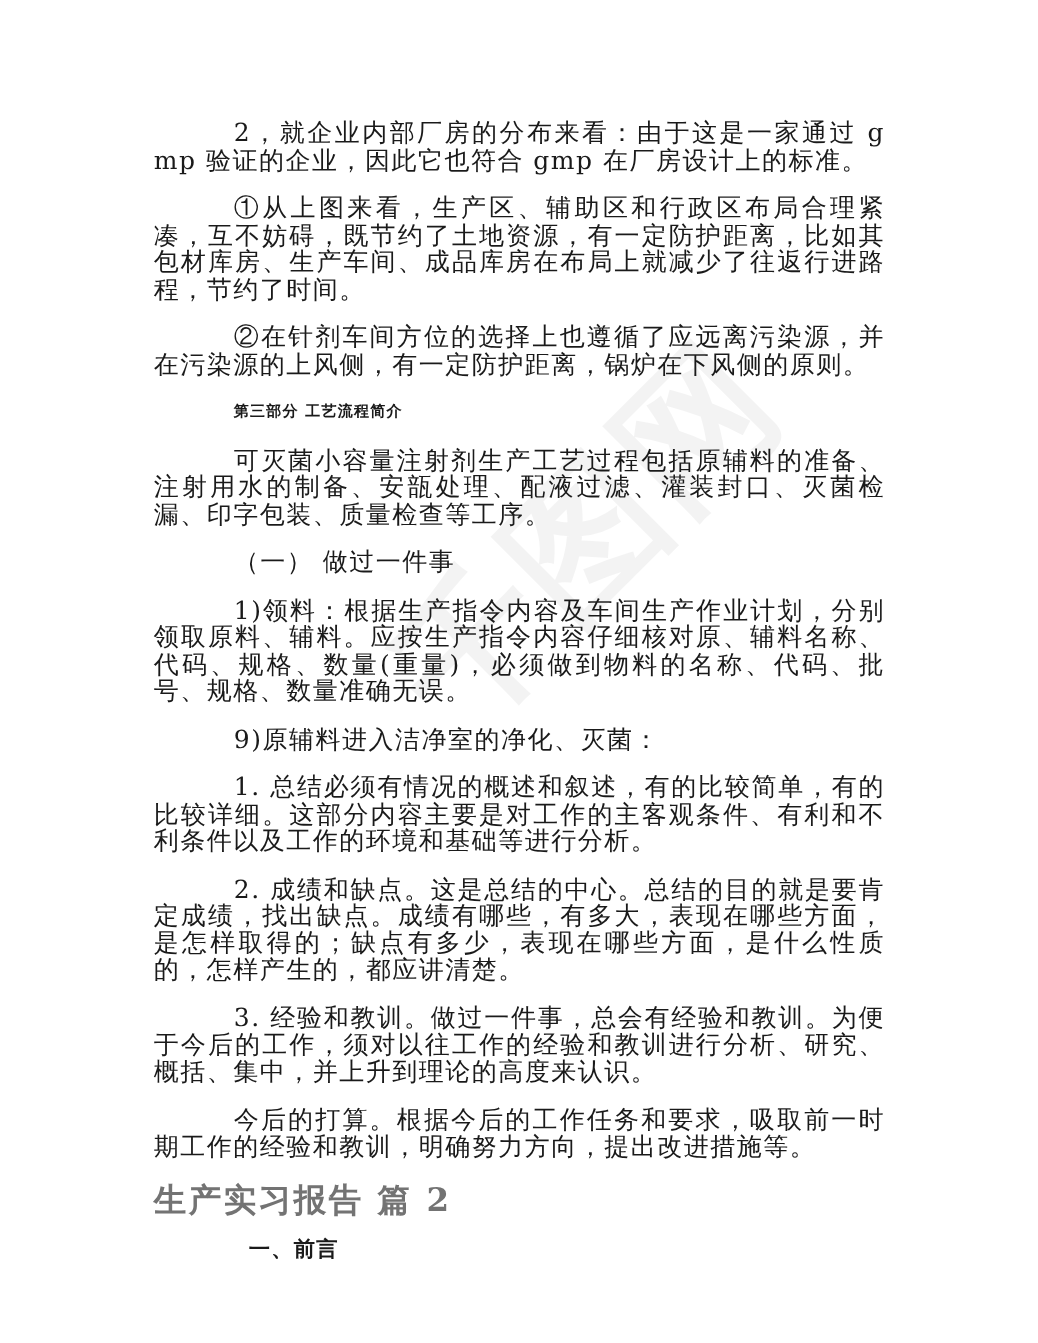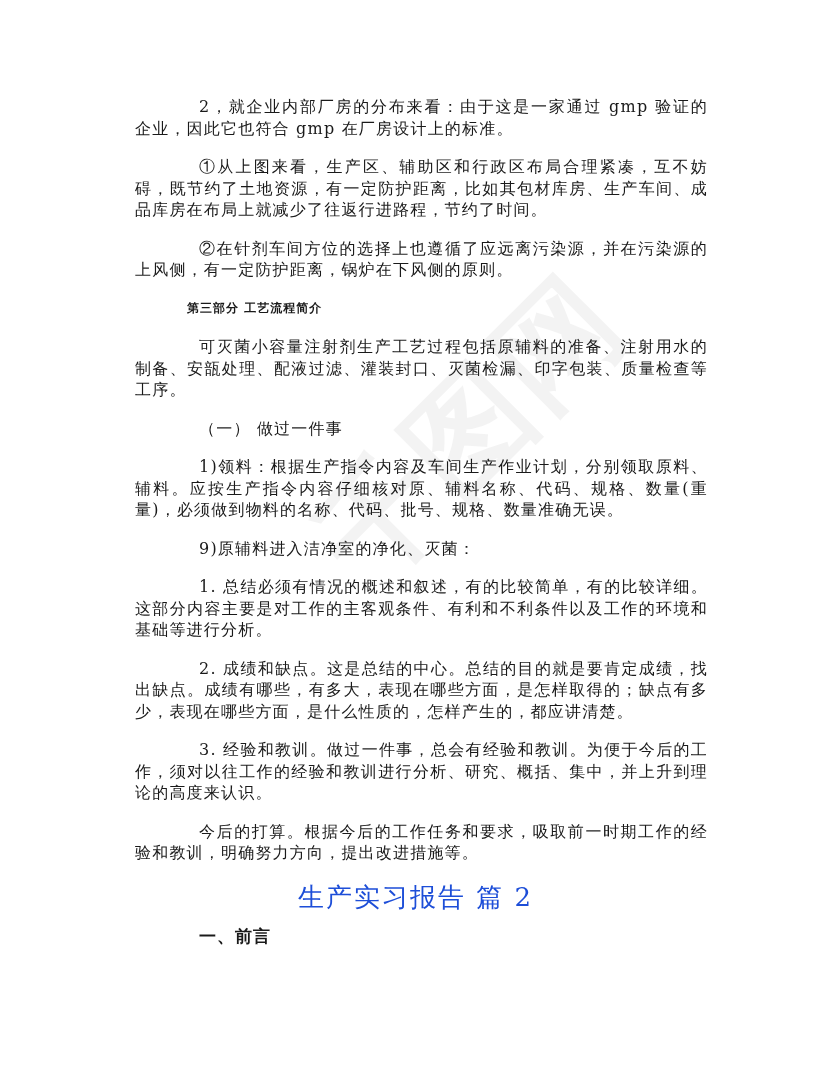--- a/index.html
+++ b/index.html
@@ -15,45 +15,44 @@
       font-family: "DejaVu Serif", "Liberation Serif", serif;
       color: #1a1a1a;
     }
     .page {
       position: absolute;
       left: 123px;
       top: 96px;
       width: 585px;
     }
     .para {
-      font-size: 16px;
+      font-size: 20px;
       line-height: 21.5px;
-      margin: 0 0 17px 12px;
+      margin: 0 0 17px 0;
       text-indent: 64px;
       text-align: justify;
       letter-spacing: 1.2px;
       word-break: break-all;
     }
     .heading {
       font-size: 12px;
       line-height: 21.5px;
       margin: 0 0 17px 0;
       text-indent: 64px;
       font-weight: bold;
       font-family: "DejaVu Sans", "Liberation Sans", sans-serif;
       letter-spacing: 1px;
     }
     .doc-title {
       font-size: 26px;
       line-height: 30px;
-      text-align: center;
       margin: 18px 0 14px 0;
-      font-weight: normal;
+      font-weight: bold;
       letter-spacing: 2px;
-      color: #1d4ed8;
+      color: #737373;
     }
     .doc-subheading {
       font-size: 17px;
       line-height: 21.5px;
       margin: 12px;
       text-indent: 64px;
       font-weight: bold;
       font-family: "DejaVu Sans", "Liberation Sans", sans-serif;
       letter-spacing: 1px;
     }

